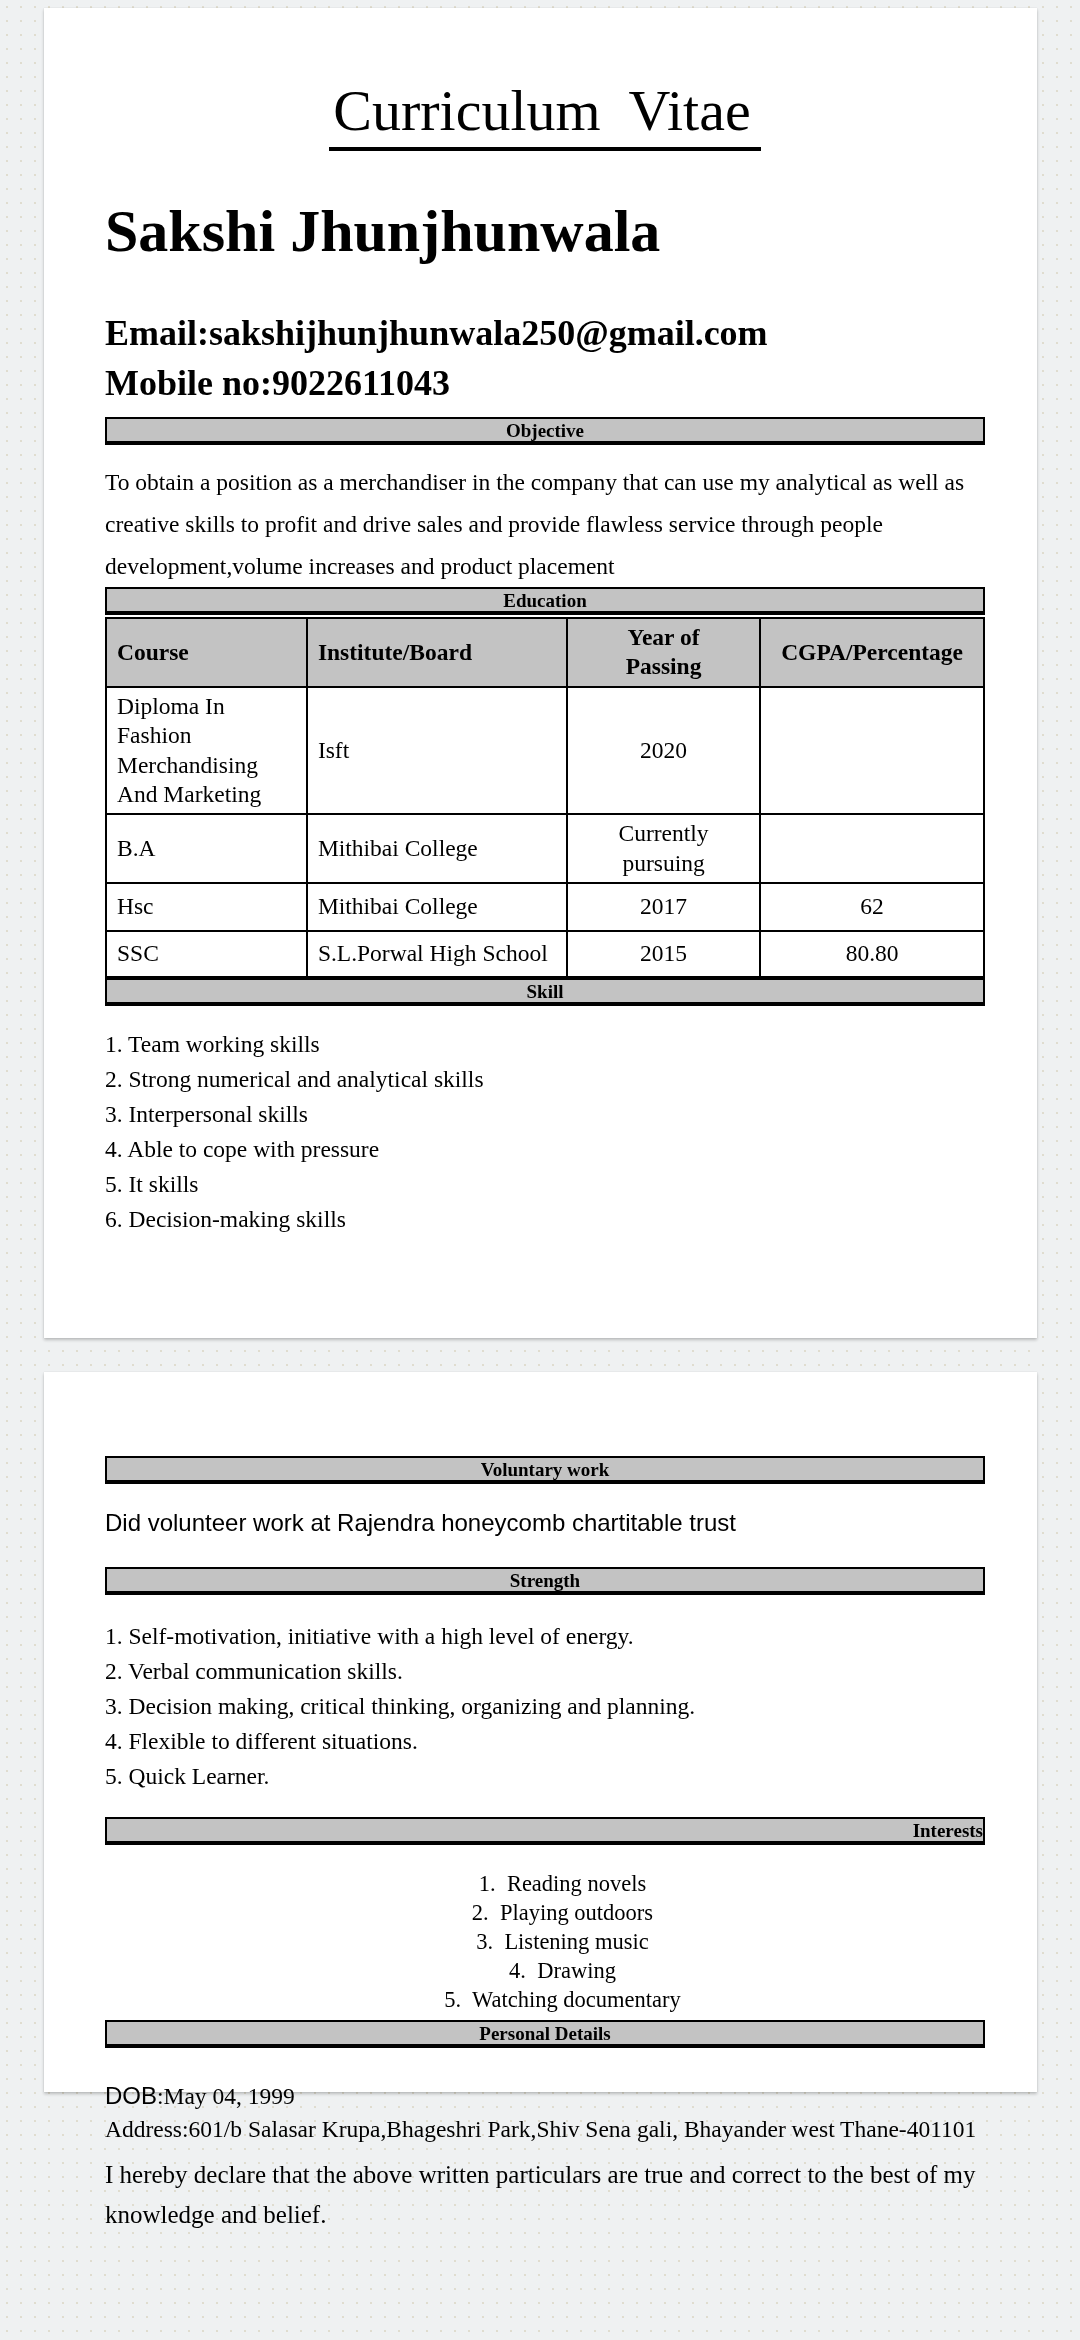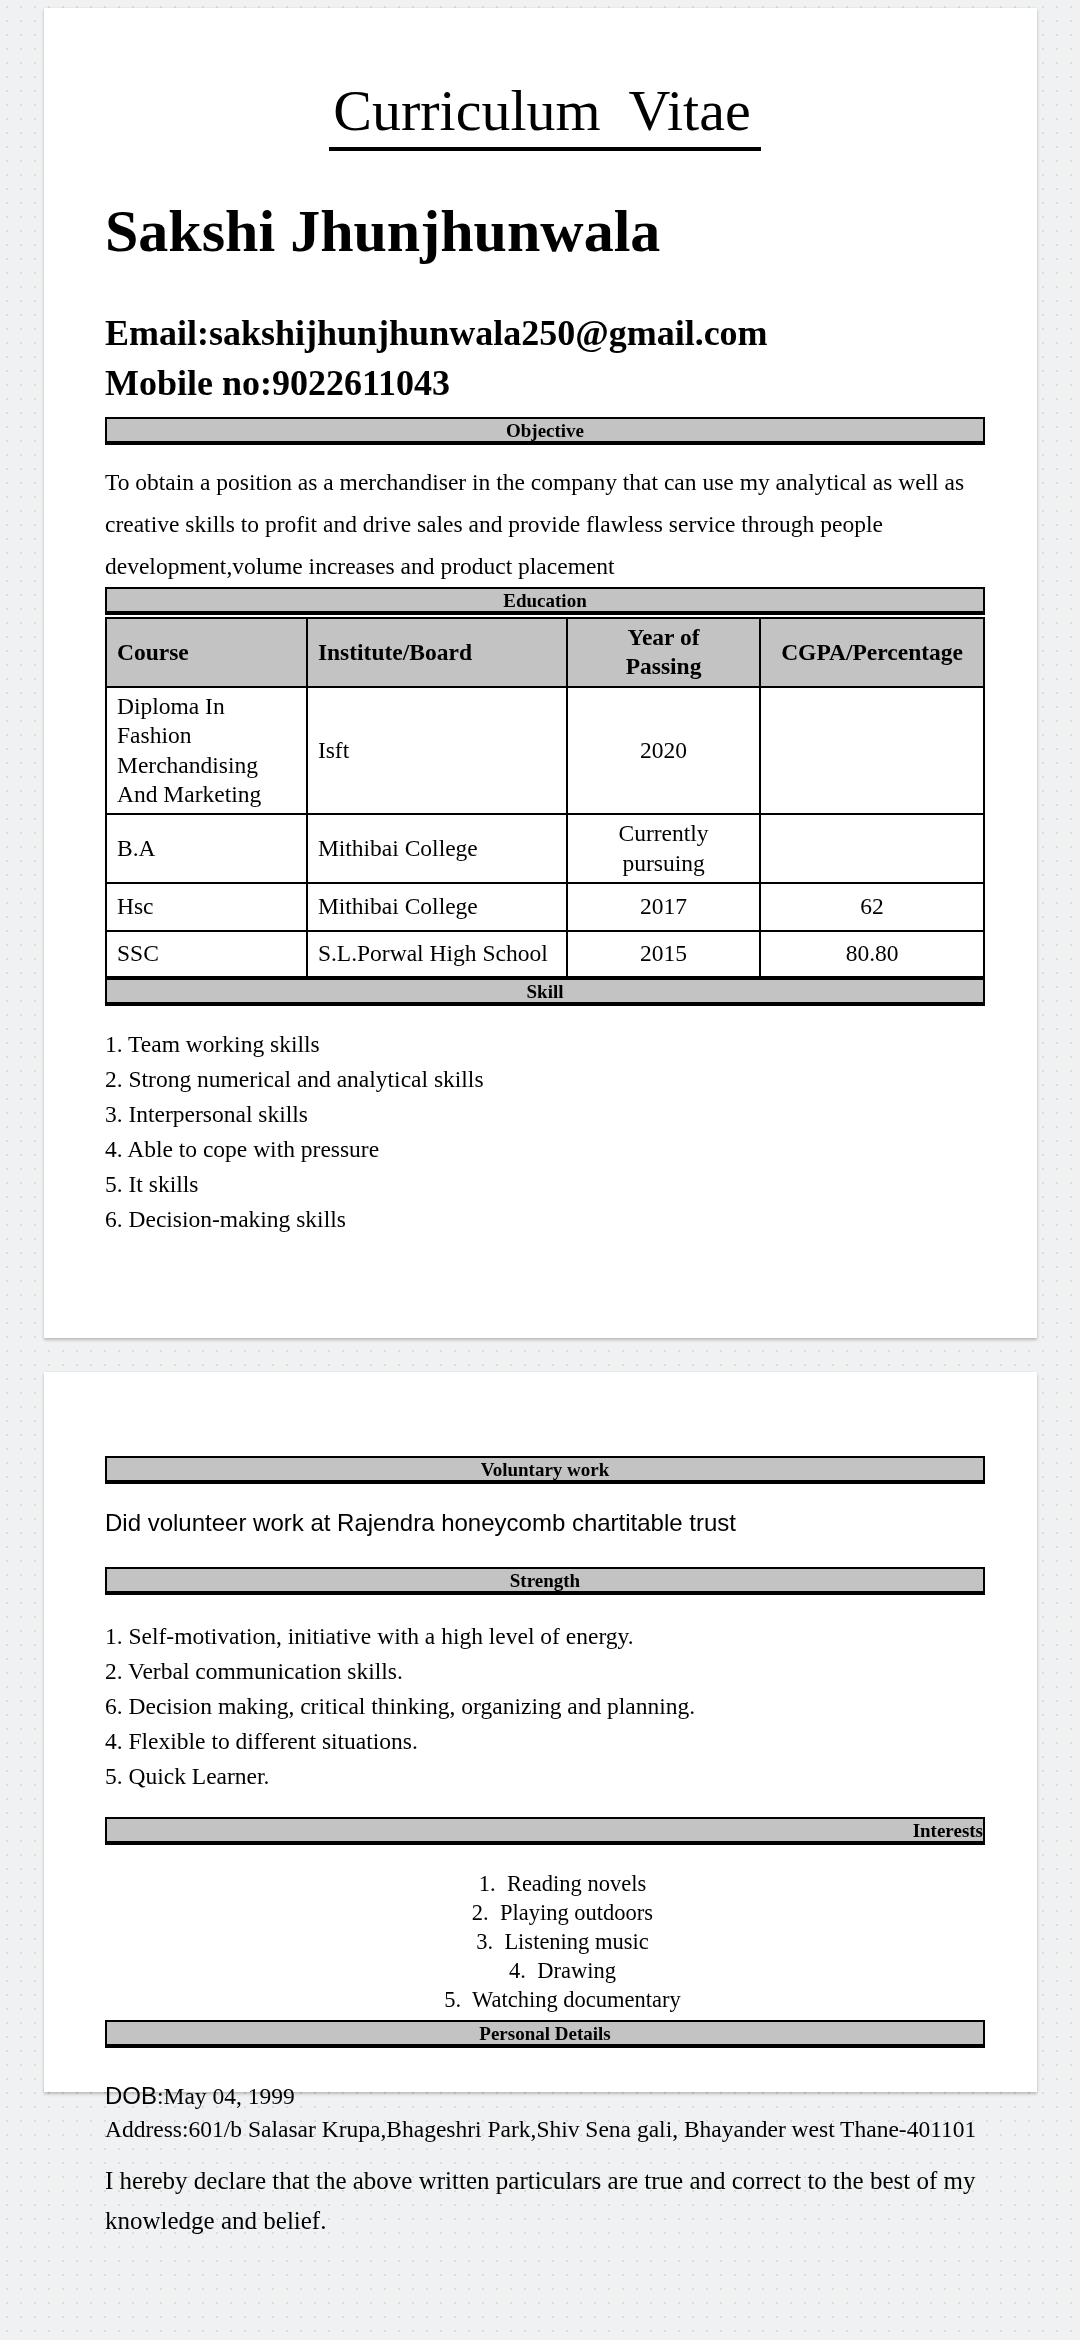--- a/index.html
+++ b/index.html
@@ -82,21 +82,21 @@
   .volunteer-text{margin-top:24px;font-size:24px;line-height:30px;font-family:"Liberation Sans", sans-serif;}
   .bar-strength{margin-top:29px;}
   .strength-list{margin-top:24px;}
   .bar-interests{margin-top:23px;justify-content:flex-end;}
   .interests-list{margin-top:24px;padding-left:35px;text-align:center;}
   .interests-list .li{font-size:22.5px;line-height:29px;}
   .bar-personal{margin-top:6px;}
 
   .personal-block{margin-top:31px;font-size:23.5px;line-height:33px;}
   .dob-prefix{font-family:"Liberation Sans", sans-serif;font-size:24px;}
-  .declaration{margin-top:15px;font-size:25px;line-height:40px;}
+  .declaration{margin-top:9px;font-size:25px;line-height:40px;}
 </style>
 </head>
 <body>
 
 <div class="canvas">
 
   <div class="page page-1">
     <div class="inner">
 
       <div class="title-wrap">
@@ -184,21 +184,21 @@
 
       <div class="volunteer-text">Did volunteer work at Rajendra honeycomb chartitable trust</div>
 
       <div class="bar bar-strength">
         <span>Strength</span>
       </div>
 
       <div class="list strength-list">
         <div class="li">1. Self-motivation, initiative with a high level of energy.</div>
         <div class="li">2. Verbal communication skills.</div>
-        <div class="li">6. Decision making, critical thinking, organizing and planning.</div>
+        <div class="li">3. Decision making, critical thinking, organizing and planning.</div>
         <div class="li">4. Flexible to different situations.</div>
         <div class="li">5. Quick Learner.</div>
       </div>
 
       <div class="bar bar-interests">
         <span>Interests</span>
       </div>
 
       <div class="list interests-list">
         <div class="li">1.  Reading novels</div>

